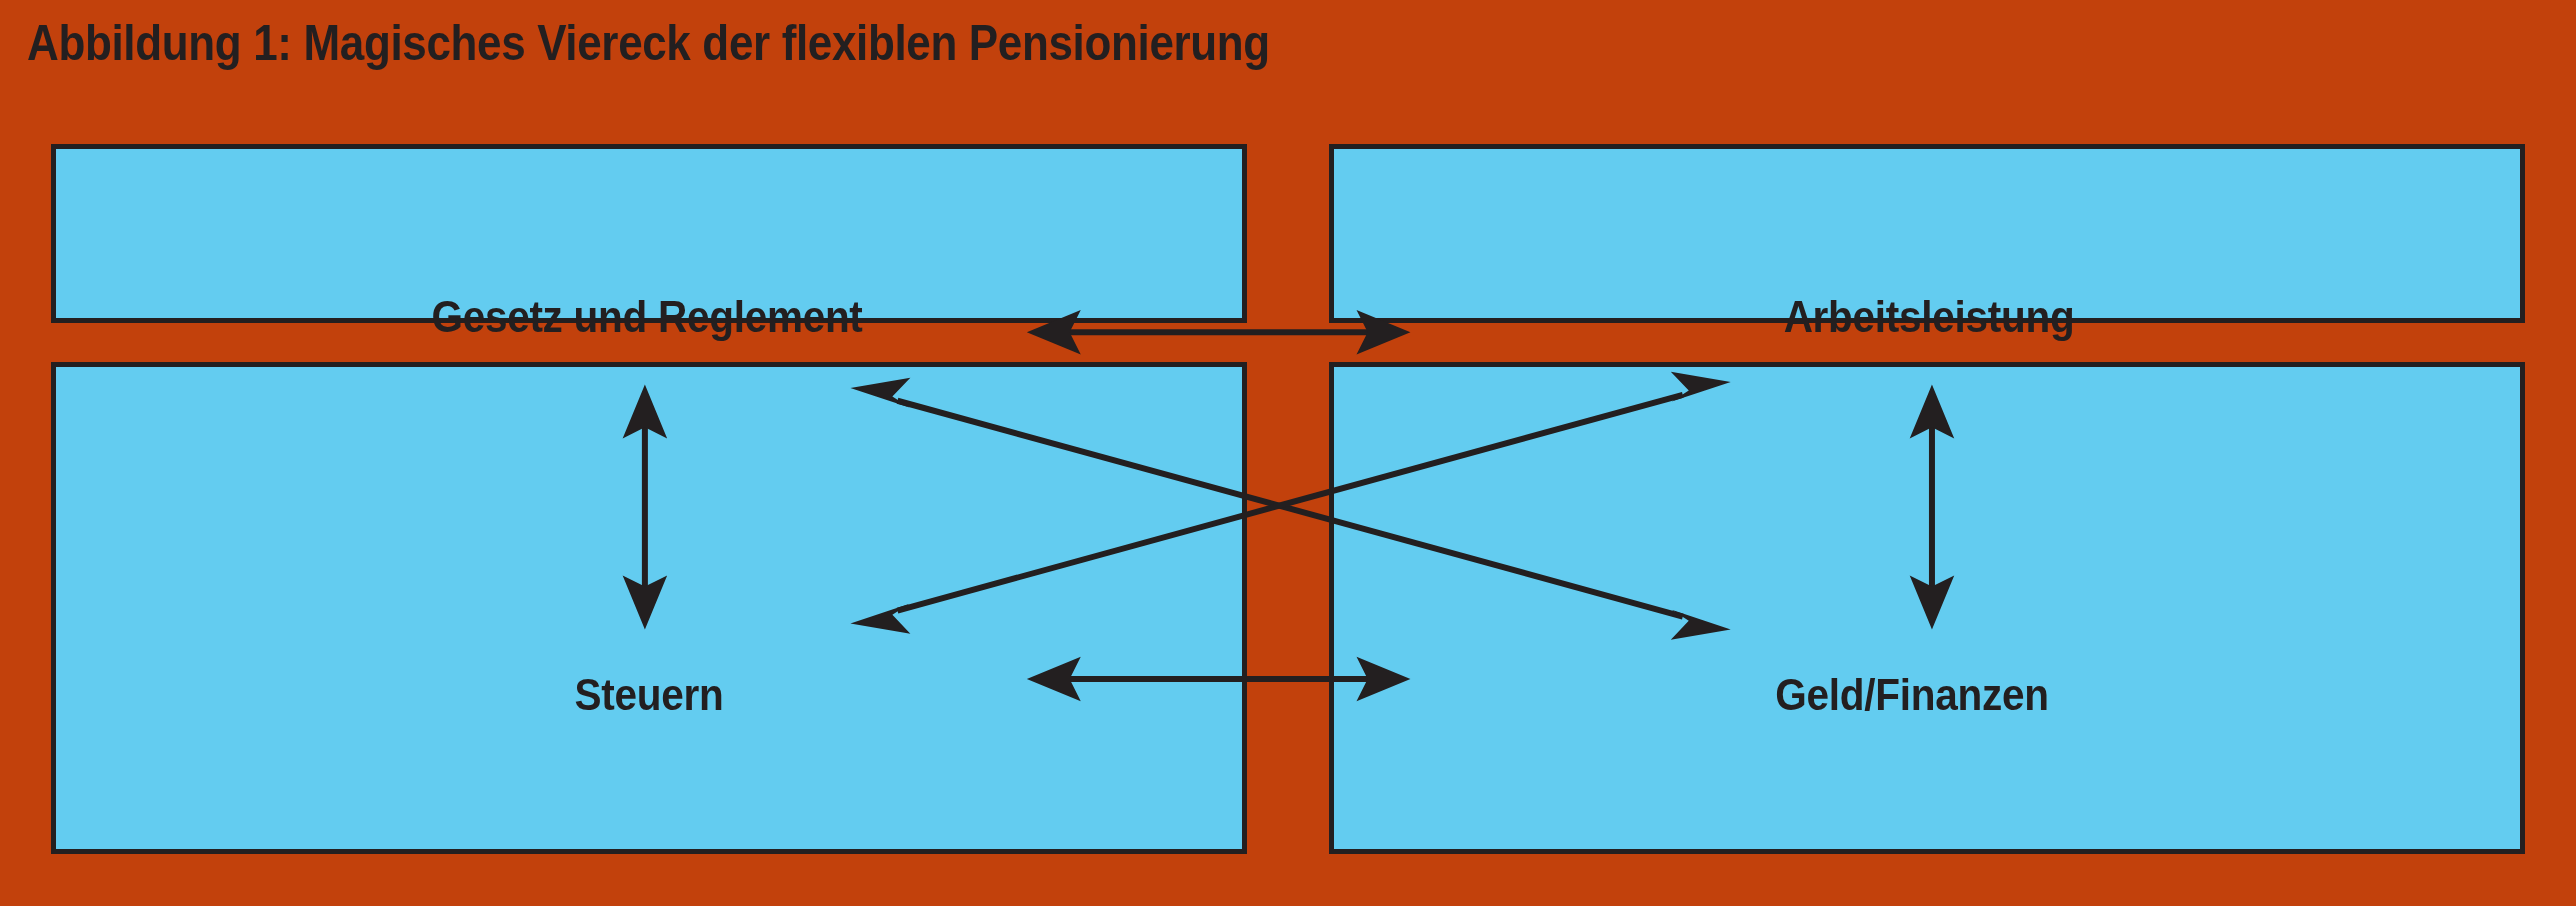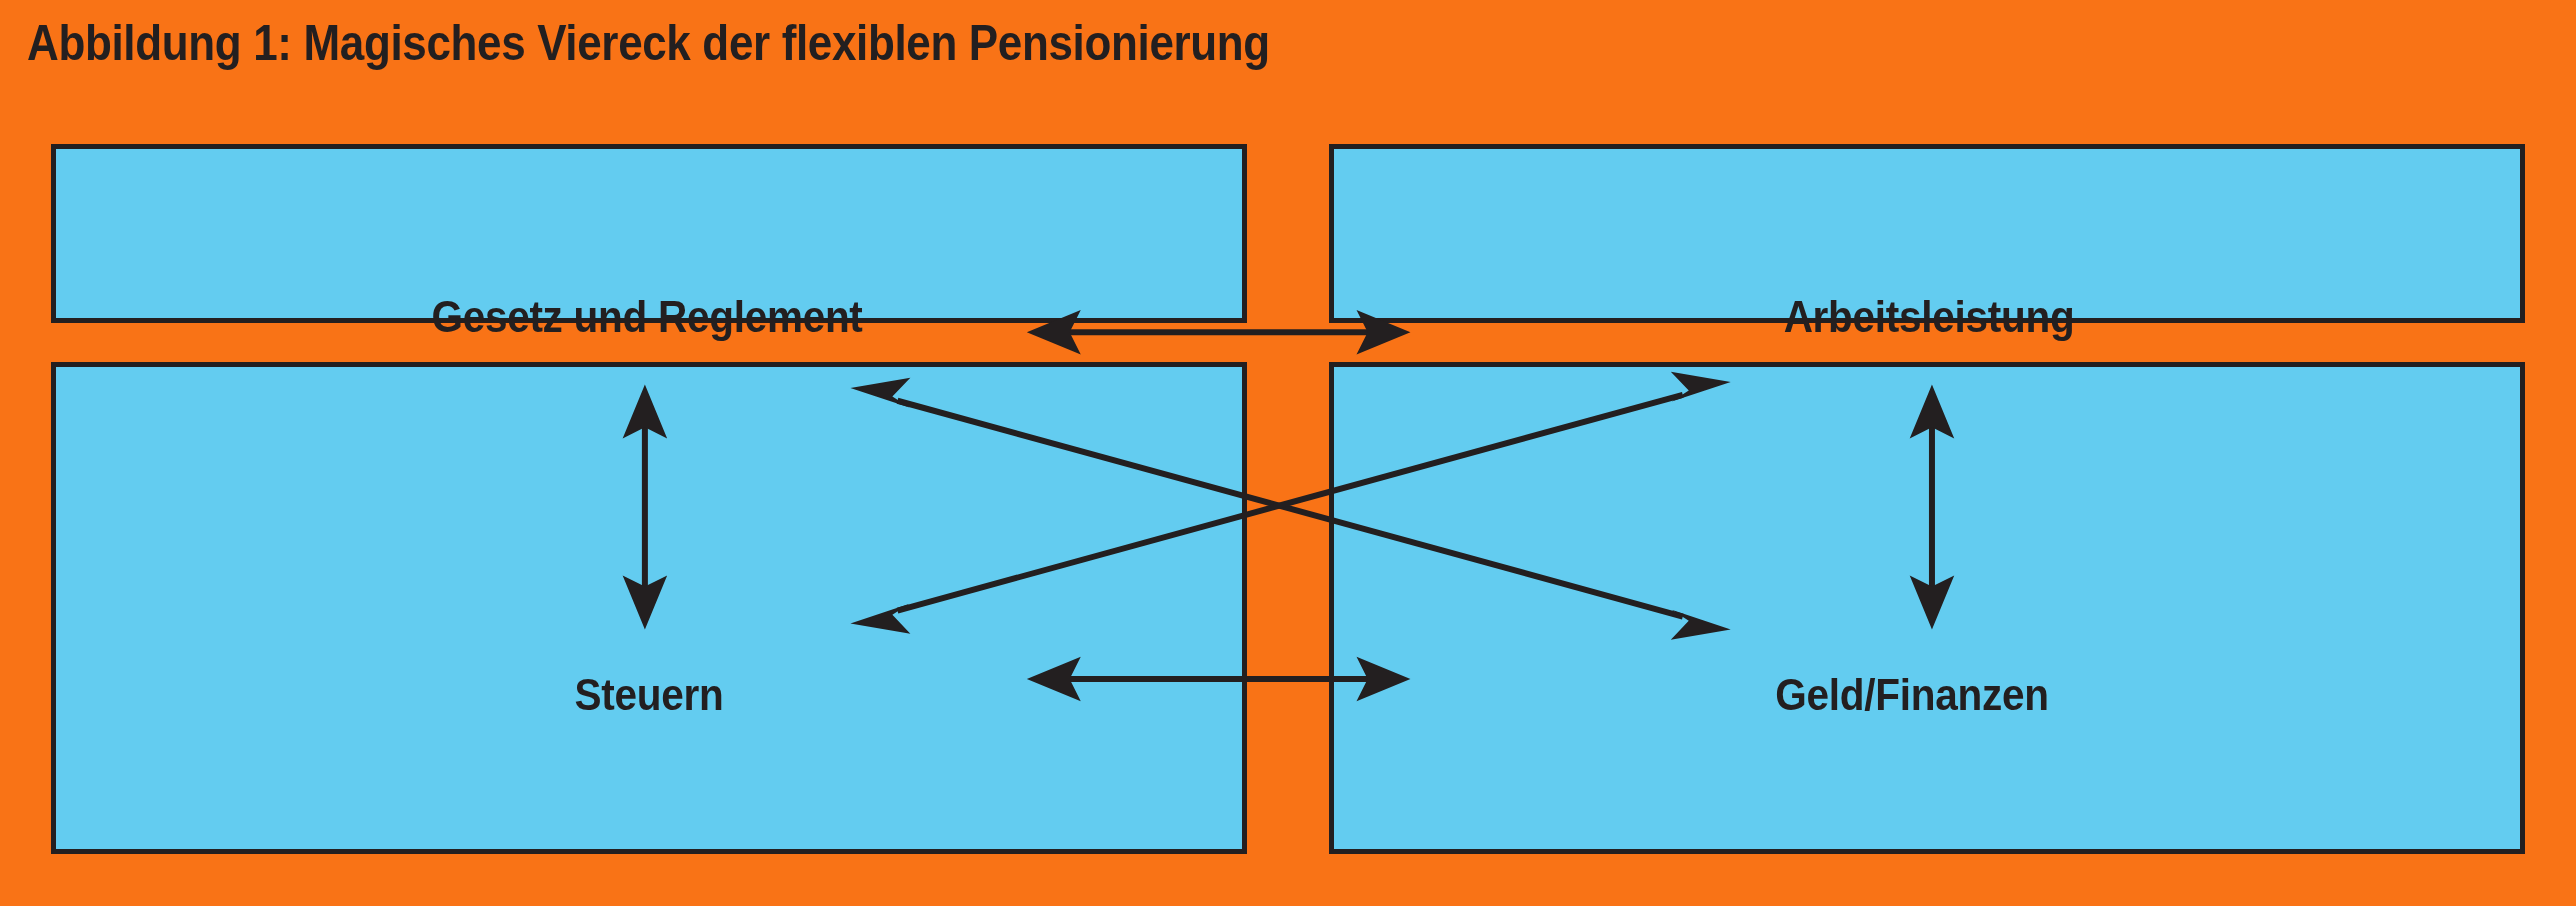--- a/index.html
+++ b/index.html
@@ -7,21 +7,21 @@
     padding: 0;
     background: #ffffff;
   }
   body {
     font-family: "Liberation Sans", sans-serif;
   }
   #figure-root {
     position: relative;
     width: 2576px;
     height: 906px;
-    background: #f97316;
+    background: #c2410c;
     overflow: hidden;
   }
   #figure-title {
     position: absolute;
     left: 27px;
     top: 13.7px;
     font-family: "Liberation Sans", sans-serif;
     font-weight: bold;
     font-size: 50px;
     letter-spacing: -0.4px;

